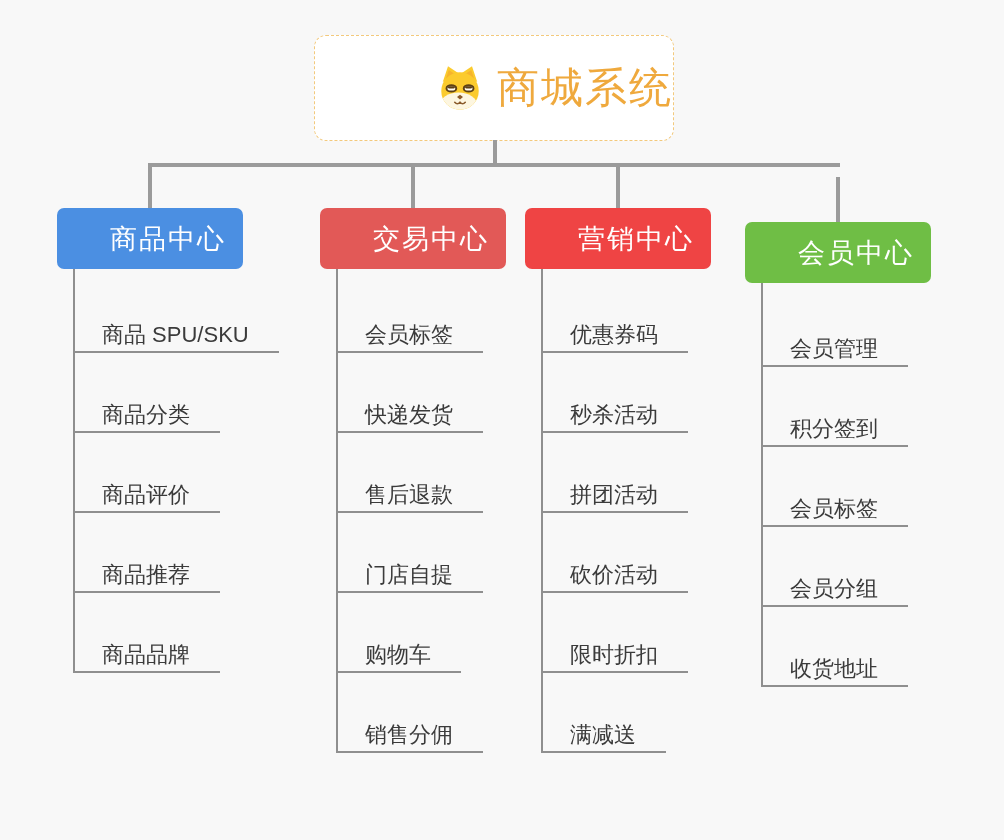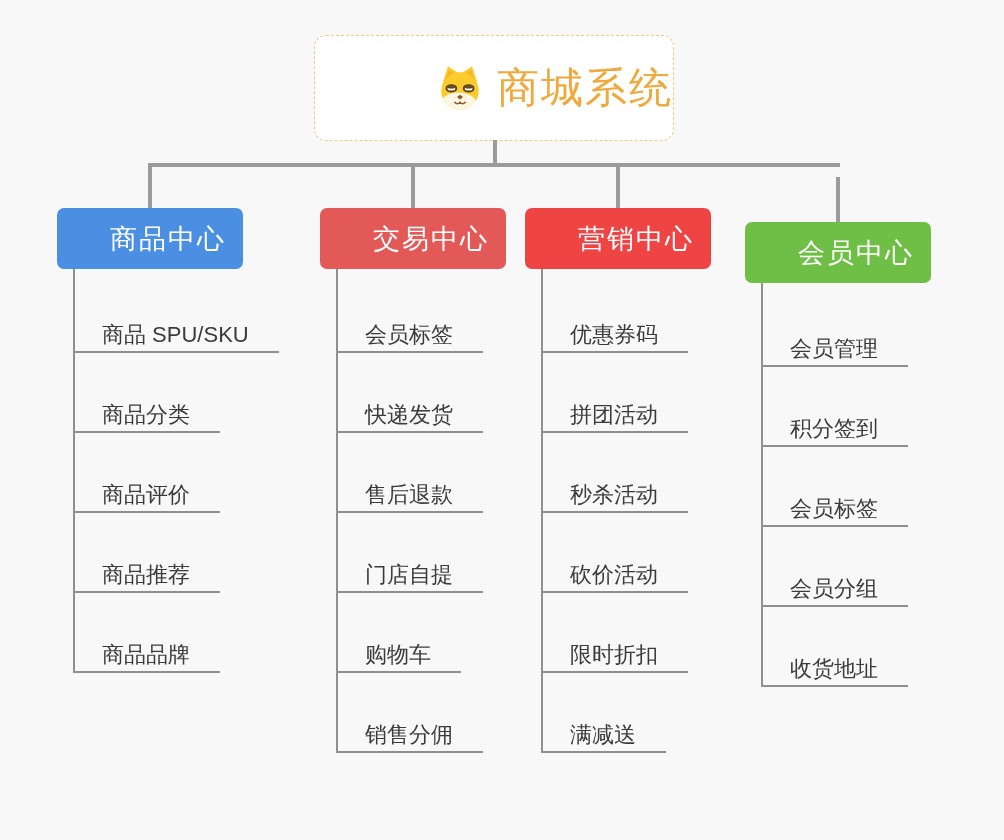--- a/index.html
+++ b/index.html
@@ -129,22 +129,22 @@
           <div class="child">购物车</div>
           <div class="child">销售分佣</div>
         </div>
   </div>
 
   <div class="branch">
     <div class="drop"></div>
     <div class="branch-header" style="background: #ef4444;">营销中心</div>
     <div class="children">
           <div class="child">优惠券码</div>
+          <div class="child">秒杀活动</div>
           <div class="child">拼团活动</div>
-          <div class="child">秒杀活动</div>
           <div class="child">砍价活动</div>
           <div class="child">限时折扣</div>
           <div class="child">满减送</div>
         </div>
   </div>
 
   <div class="branch">
     <div class="drop"></div>
     <div class="branch-header" style="background: rgb(111, 190, 69);">会员中心</div>
     <div class="children">

